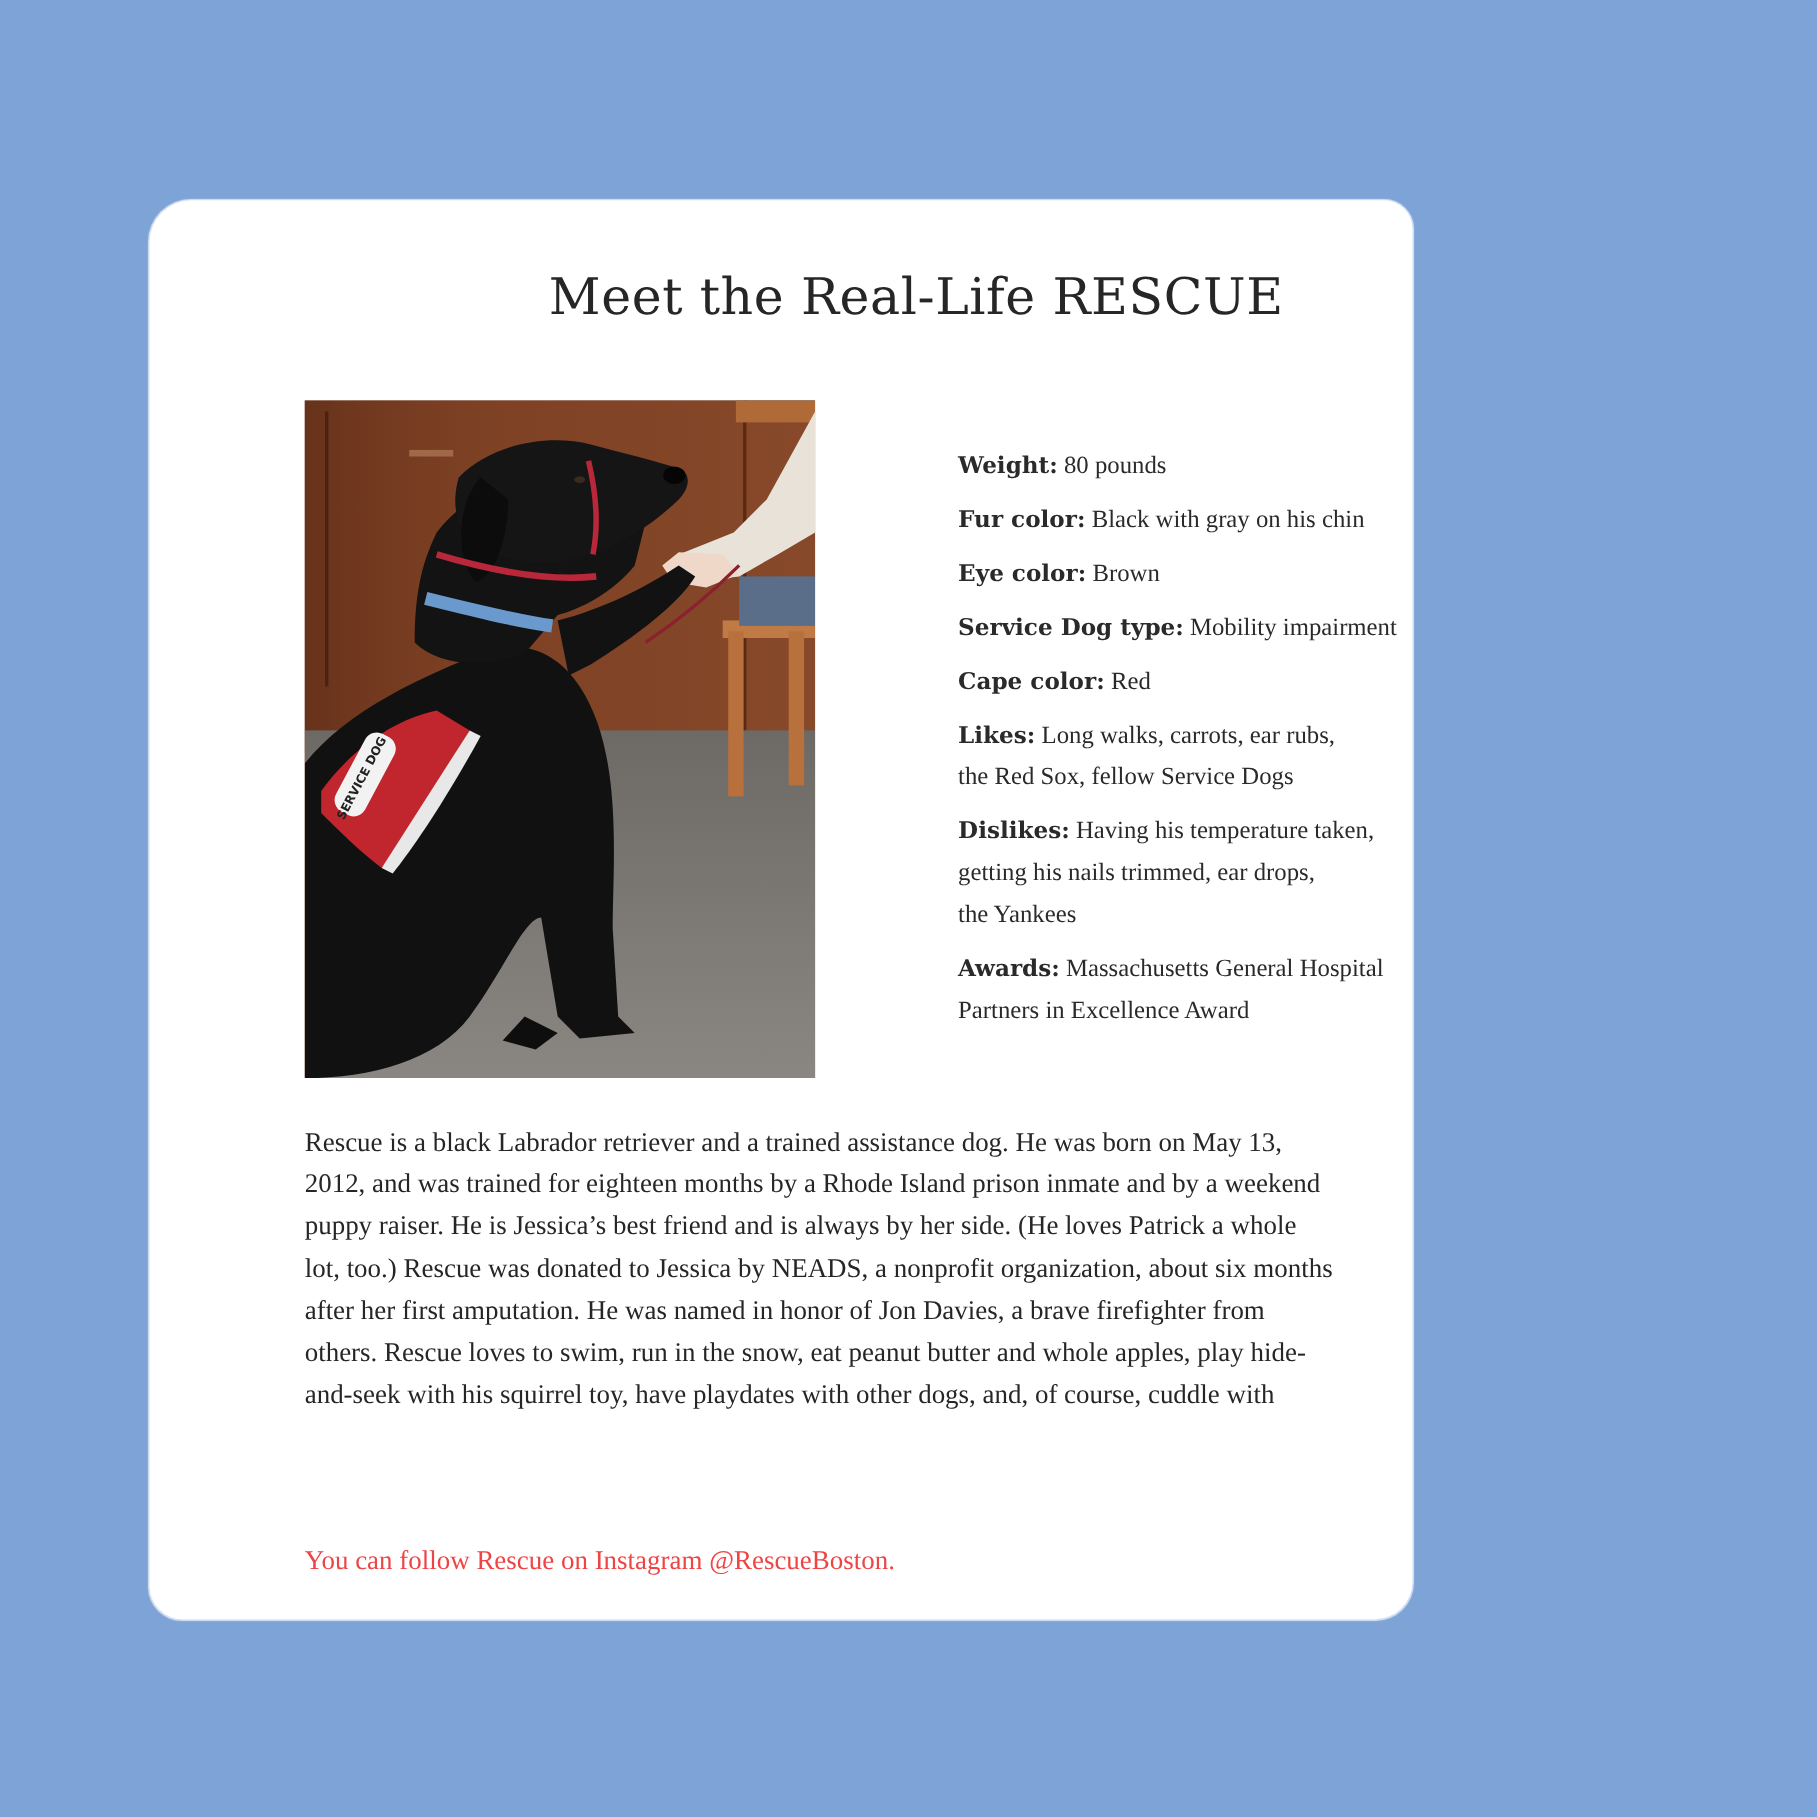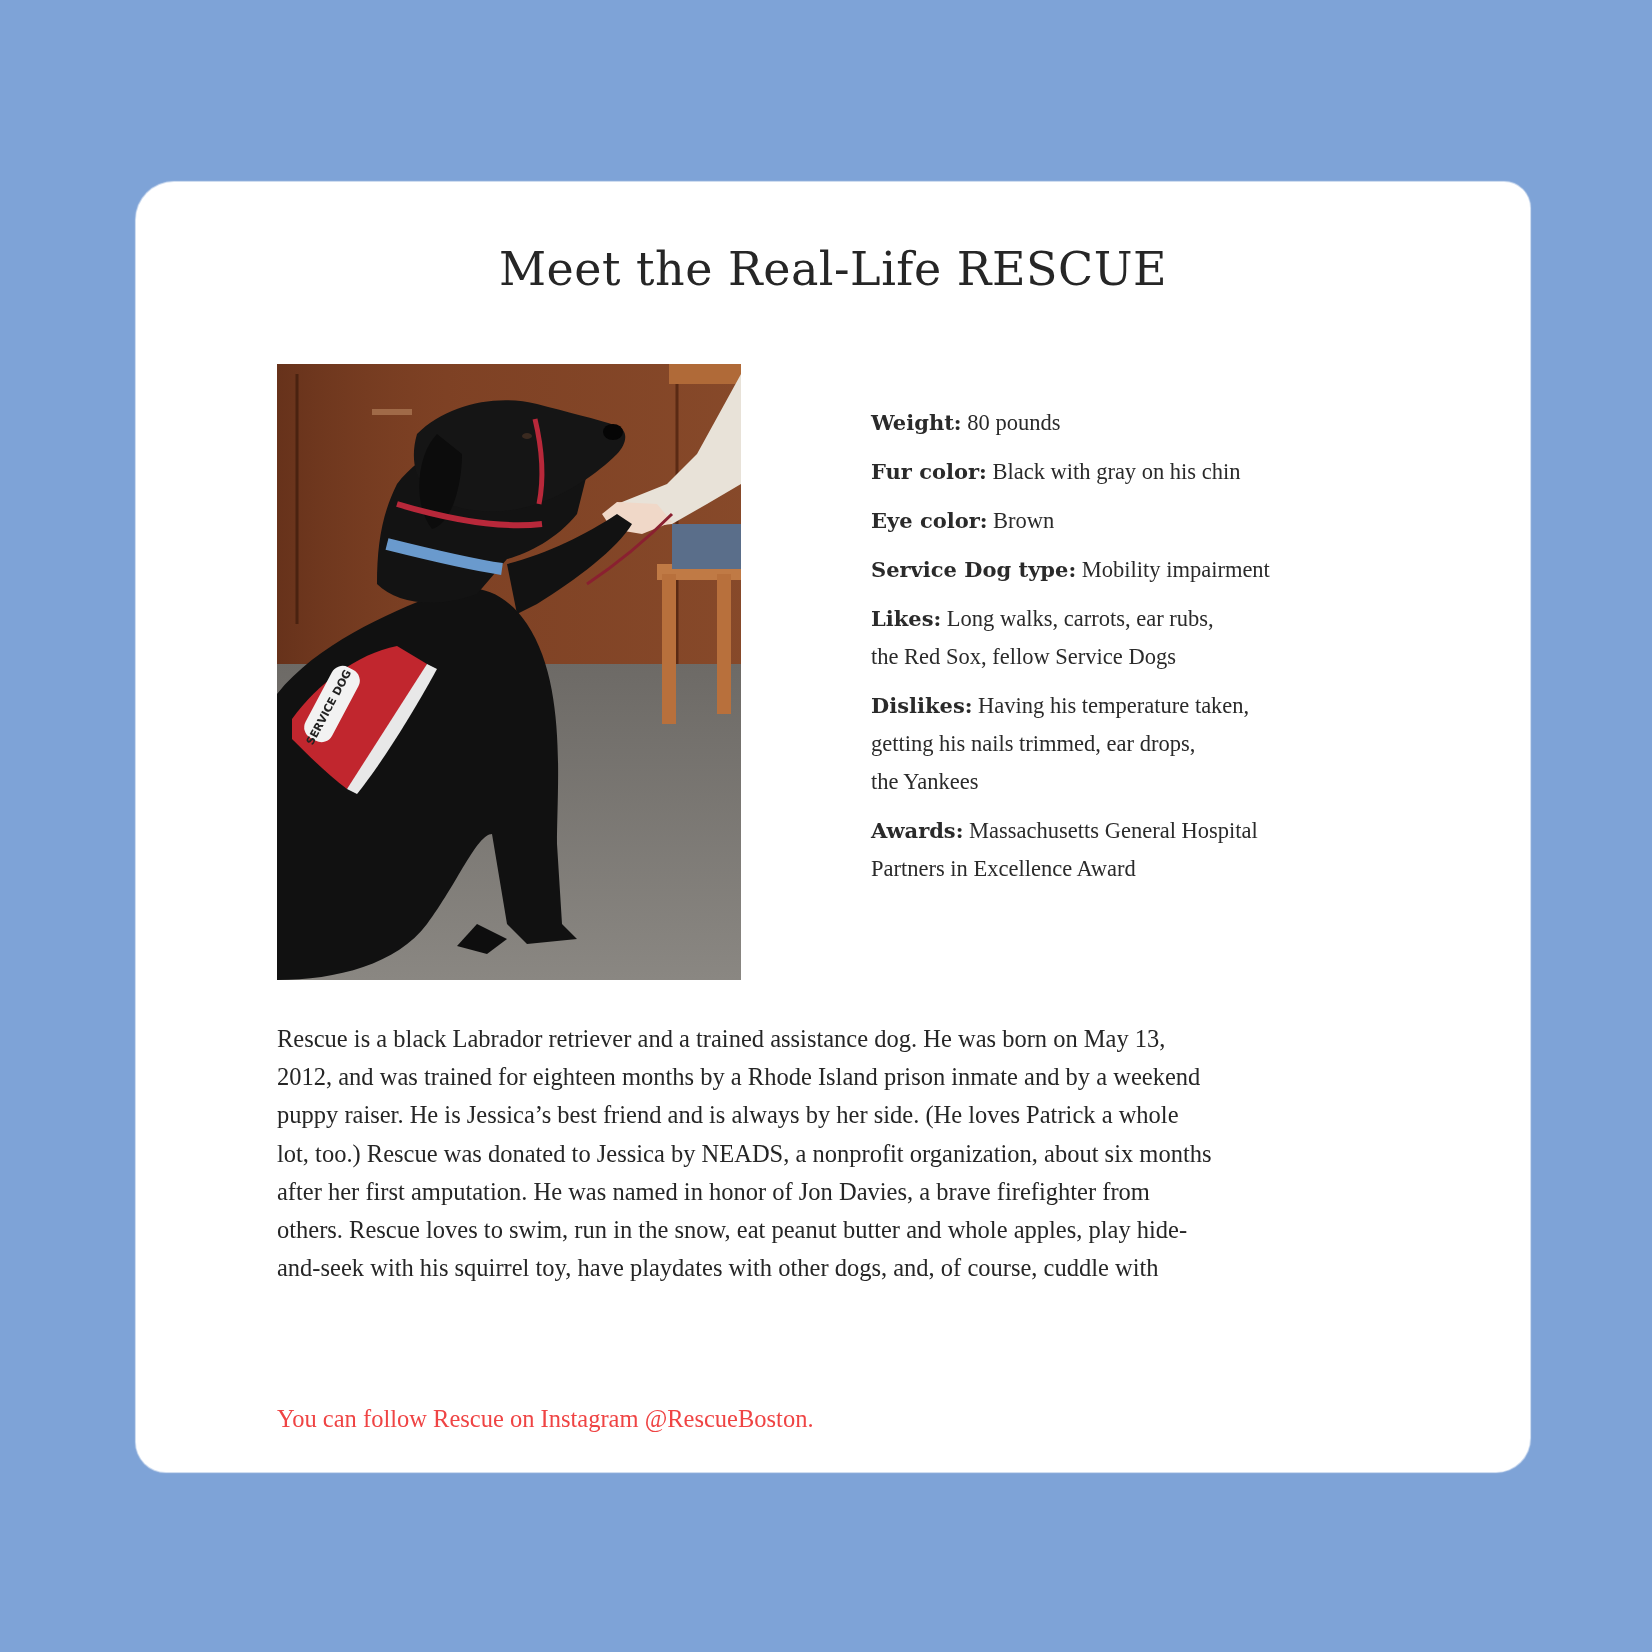--- a/index.html
+++ b/index.html
@@ -12,21 +12,21 @@
       background: #7ea3d7;
       position: relative;
       overflow: hidden;
       font-family: "DejaVu Serif", "Liberation Serif", serif;
       color: #2a2a2a;
     }
     .card {
       position: absolute;
       left: 136px;
       top: 182px;
-      width: 1394px;
+      width: 1148px;
       height: 1290px;
       background: #ffffff;
       border-radius: 38px 26px 34px 30px;
       box-shadow: 0 0 1px 1px rgba(255,255,255,0.7);
     }
     .title {
       position: absolute;
       left: 0;
       top: 60px;
       width: 1394px;
@@ -179,20 +179,24 @@
     </div>
     <div class="fact">
       <span class="fact-label">Eye color:</span>
       <span class="fact-value">Brown</span>
     </div>
     <div class="fact">
       <span class="fact-label">Service Dog type:</span>
       <span class="fact-value">Mobility impairment</span>
     </div>
     <div class="fact">
+      <span class="fact-label">Cape color:</span>
+      <span class="fact-value">Red</span>
+    </div>
+    <div class="fact">
       <span class="fact-label">Likes:</span>
       <span class="fact-value">Long walks, carrots, ear rubs,</span>
       <span class="fact-value-line">the Red Sox, fellow Service Dogs</span>
     </div>
     <div class="fact">
       <span class="fact-label">Dislikes:</span>
       <span class="fact-value">Having his temperature taken,</span>
       <span class="fact-value-line">getting his nails trimmed, ear drops,</span>
       <span class="fact-value-line">the Yankees</span>
     </div>

